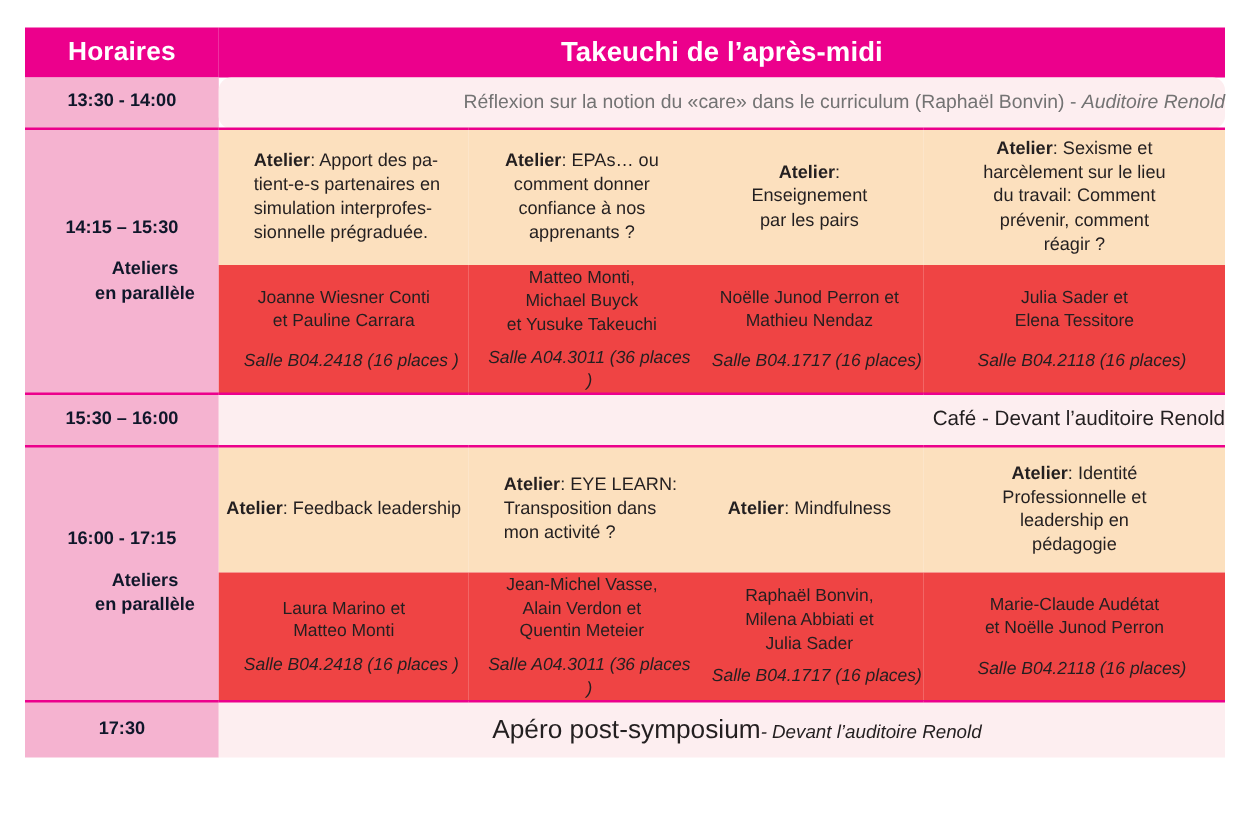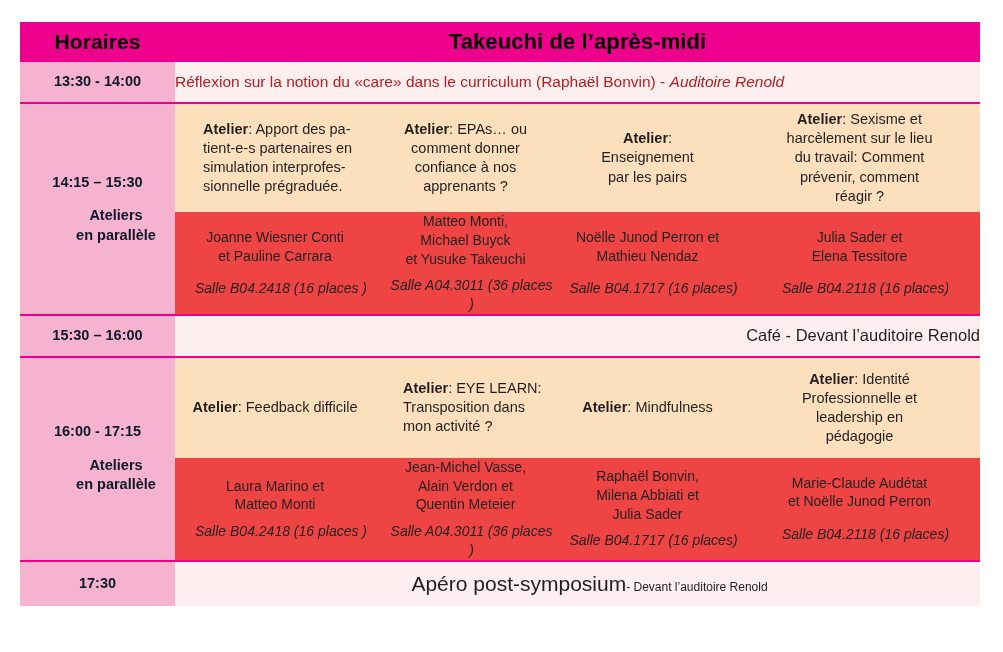--- a/index.html
+++ b/index.html
@@ -34,21 +34,21 @@
   .schedule td, .schedule th {
     padding: 0;
     margin: 0;
     vertical-align: middle;
     border: 0;
   }
 
   
   .hdr-time, .hdr-prog {
     background: #ec008c;
-    color: #000000;
+    color: #ffffff;
     font-size: 21px;
     font-weight: bold;
     height: 40px;
     text-align: center;
     letter-spacing: .1px;
   }
   .hdr-prog { font-size: 22px; }
 
   
   .time-cell {
@@ -65,46 +65,48 @@
     margin-top: 14px;
     font-size: 14.5px;
     font-weight: bold;
     line-height: 1.35;
     padding-left: 37px;
   }
 
   
   .plain-cell {
     background: #fdeef0;
-    text-align: left;
+    text-align: right;
     font-size: 15.5px;
-    color: #b91c1c;
+    color: #737373;
     height: 40px;
     padding: 0 10px;
+    border-radius: 10px;
   }
   .plain-cell .ital {
     font-style: italic;
   }
   .cafe-cell {
     background: #fdeef0;
     text-align: right;
     font-size: 16.5px;
     height: 40px;
   }
   .apero-cell {
     background: #fdeef0;
     text-align: center;
     height: 44px;
   }
   .apero-big {
     font-size: 21px;
     margin-left: 24px;
   }
   .apero-small {
-    font-size: 12px;
+    font-size: 15px;
+    font-style: italic;
   }
 
   
   .ws-title {
     background: #fce0be;
     text-align: center;
     font-size: 14.5px;
     line-height: 1.32;
     padding: 8px 10px;
     height: 108px;
@@ -240,21 +242,21 @@
 
       <tr class="row-sep-top">
         <td class="time-cell row-sep-top" rowspan="2">
           <span>16:00 - 17:15</span>
           <span class="time-sub">
             <span>Ateliers</span><br>
             <span>en parallèle</span>
           </span>
         </td>
         <td class="ws-title vdiv" style="height:100px">
-          <b>Atelier</b><span style="white-space:pre-line">: Feedback difficile</span>
+          <b>Atelier</b><span style="white-space:pre-line">: Feedback leadership</span>
         </td>
         <td class="ws-title left vdiv" style="height:100px">
           <b>Atelier</b><span style="white-space:pre-line">: EYE LEARN:
 Transposition dans
 mon activité ?</span>
         </td>
         <td class="ws-title vdiv" style="height:100px">
           <b>Atelier</b><span style="white-space:pre-line">: Mindfulness</span>
         </td>
         <td class="ws-title vdiv" style="height:100px">

